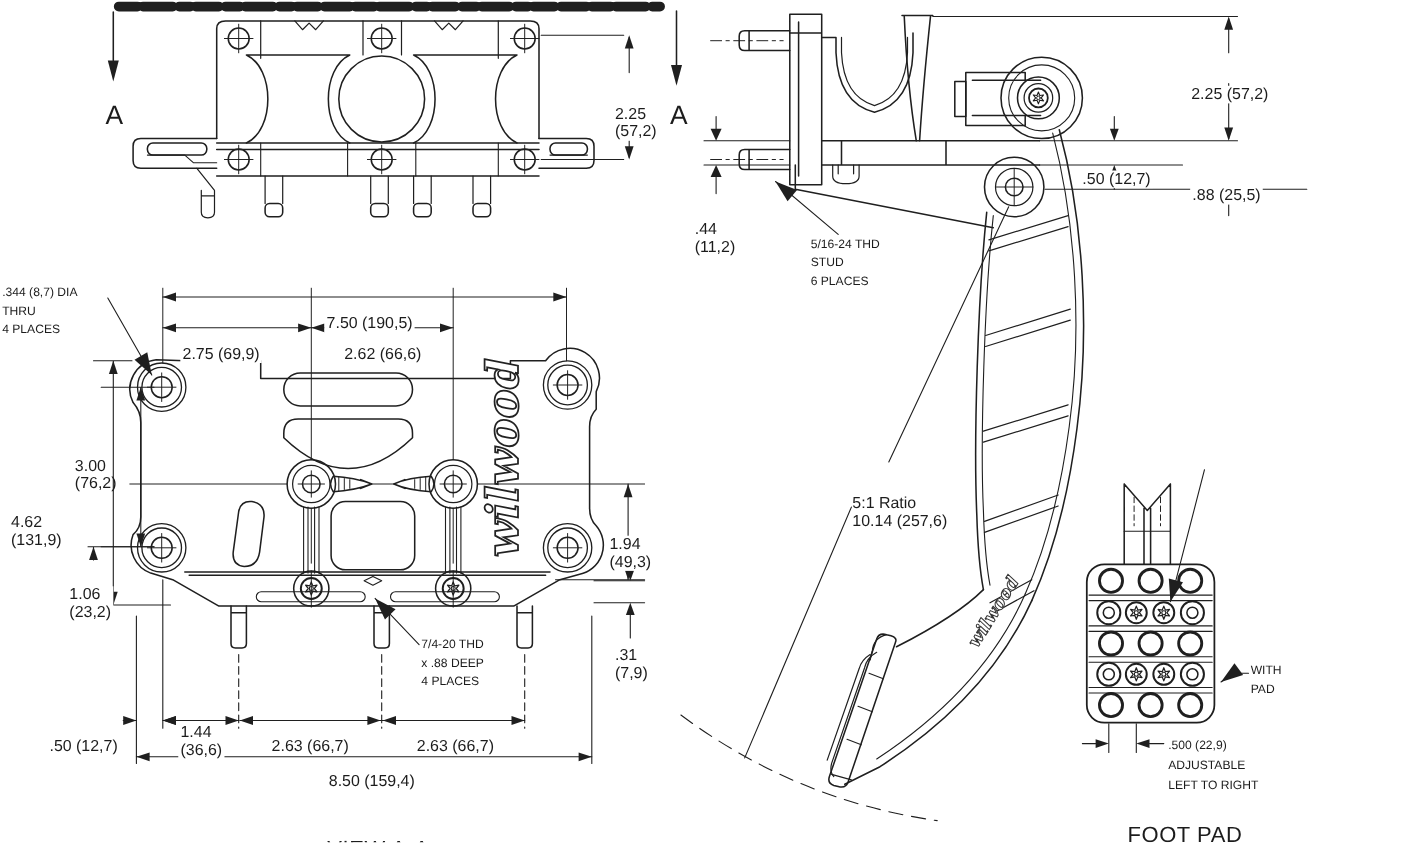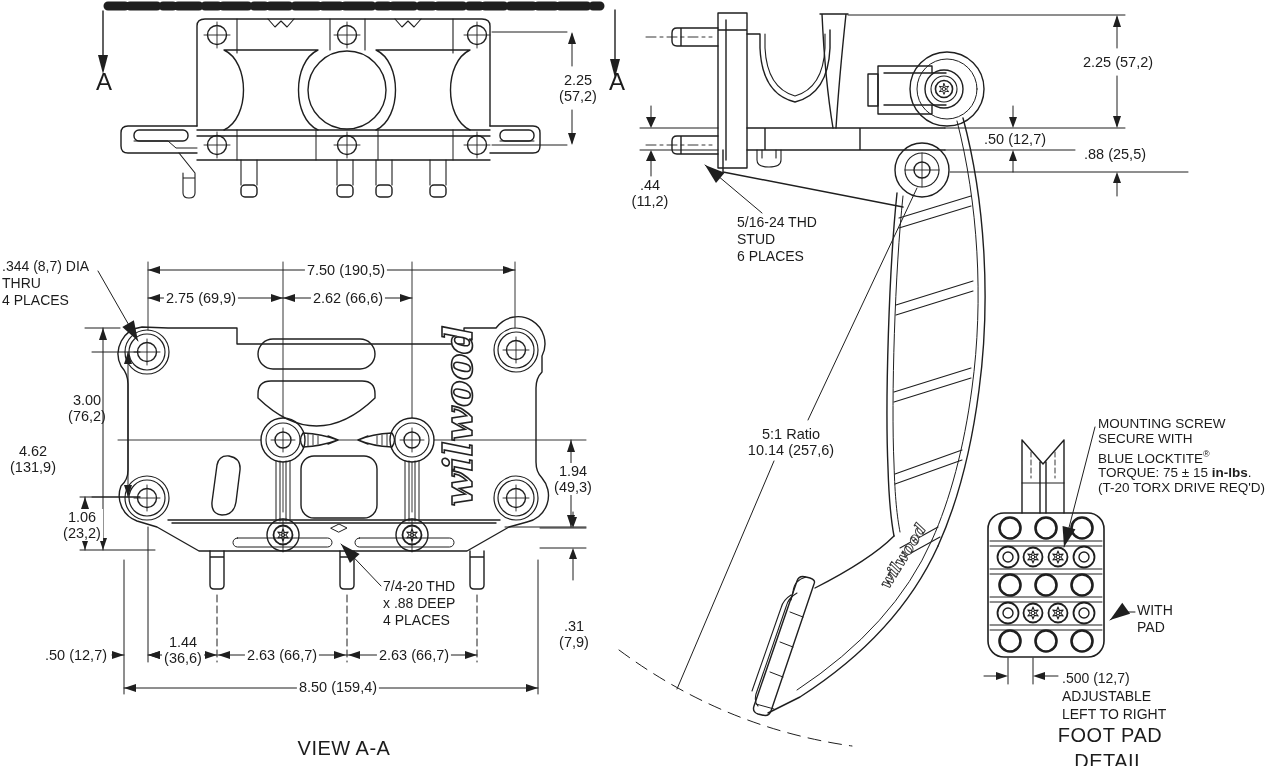--- a/index.html
+++ b/index.html
@@ -1,22 +1,22 @@
 <!DOCTYPE html>
 <html><head>
 <meta charset="utf-8">
 <style>
   html,body{margin:0;padding:0;background:#fff;}
   .stage{position:relative;width:1280px;height:766px;background:#fff;overflow:hidden;
          font-family:"Liberation Sans",sans-serif;color:#1c1c1c;}
   .stage svg{position:absolute;left:0;top:0;}
   .txt{position:absolute;white-space:pre-line;font-size:14.5px;line-height:16px;color:#1c1c1c;}
-  .ctr{transform:translate(-50%,-50%);text-align:center;}
+  .ctr{transform:translate(-50%,-50%);margin-top:24px;}
   .bgw{background:#fff;padding:0 2px;}
-  .note{font-size:14px;line-height:17px;}
+  .note{font-size:11px;line-height:17px;}
   .cap{font-size:20px;line-height:26px;letter-spacing:0.5px;}
   .alabel{font-size:24px;}
   .mnote{font-size:13.5px;line-height:14.8px;white-space:pre-line;}
   .b{font-weight:bold;}
   sup{font-size:9px;}
   .logoplate{font-family:"DejaVu Serif",serif;font-style:italic;font-weight:bold;font-size:40px;
     color:#fff;-webkit-text-stroke:1.6px #222;text-align:center;}
   .logoarm{font-family:"DejaVu Serif",serif;font-style:italic;font-weight:bold;font-size:16px;
     color:#fff;-webkit-text-stroke:0.9px #333;text-align:center;}
   .rot90{transform:translate(-50%,-50%) rotate(-90deg);}
@@ -331,64 +331,59 @@
 </svg>
 
 <div class="txt ctr alabel" style="left:104px;top:82px">A</div>
 <div class="txt ctr alabel" style="left:617px;top:82px">A</div>
 <div class="txt ctr bgw" style="left:578px;top:88px">2.25
 (57,2)</div>
 
 <div class="txt note" style="left:2px;top:258px">.344 (8,7) DIA
 THRU
 4 PLACES</div>
-<div class="txt ctr bgw" style="left:346px;top:270px">7.50 (190,5)</div>
+<div class="txt ctr bgw" style="left:336px;top:270px">7.50 (190,5)</div>
 <div class="txt ctr bgw" style="left:201px;top:298px">2.75 (69,9)</div>
 <div class="txt ctr bgw" style="left:348px;top:298px">2.62 (66,6)</div>
 <div class="txt ctr" style="left:87px;top:408px">3.00
 (76,2)</div>
 <div class="txt ctr" style="left:33px;top:459px">4.62
 (131,9)</div>
 <div class="txt ctr bgw" style="left:82px;top:525px">1.06
 (23,2)</div>
 <div class="txt ctr bgw" style="left:573px;top:479px">1.94
 (49,3)</div>
-<div class="txt ctr" style="left:574px;top:634px">.31
+<div class="txt ctr" style="left:574px;top:580px">.31
 (7,9)</div>
 <div class="txt ctr" style="left:76px;top:655px">.50 (12,7)</div>
 <div class="txt ctr bgw" style="left:183px;top:650px">1.44
 (36,6)</div>
 <div class="txt ctr bgw" style="left:282px;top:655px">2.63 (66,7)</div>
 <div class="txt ctr bgw" style="left:414px;top:655px">2.63 (66,7)</div>
 <div class="txt ctr bgw" style="left:338px;top:687px">8.50 (159,4)</div>
 <div class="txt note" style="left:383px;top:578px">7/4-20 THD
 x .88 DEEP
 4 PLACES</div>
 <div class="txt ctr cap" style="left:344px;top:748px">VIEW A-A</div>
 
 <div class="txt ctr bgw" style="left:1118px;top:62px">2.25 (57,2)</div>
 <div class="txt ctr bgw" style="left:1015px;top:139px">.50 (12,7)</div>
 <div class="txt ctr bgw" style="left:1115px;top:154px">.88 (25,5)</div>
 <div class="txt ctr" style="left:650px;top:193px">.44
 (11,2)</div>
 <div class="txt note" style="left:737px;top:214px">5/16-24 THD
 STUD
 6 PLACES</div>
-<div class="txt ctr" style="left:791px;top:442px">5:1 Ratio
+<div class="txt ctr" style="left:818px;top:442px">5:1 Ratio
 10.14 (257,6)</div>
 <div class="txt ctr cap" style="left:1110px;top:748px">FOOT PAD DETAIL</div>
 
-<div class="mnote" style="position:absolute;left:1098px;top:417px"><span>MOUNTING SCREW</span>
-<span>SECURE WITH</span>
-<span>BLUE LOCKTITE</span><sup>®</sup>
-<span>TORQUE: 75 ± 15 </span><span class="b">in-lbs</span><span>.</span>
-<span>(T-20 TORX DRIVE REQ'D)</span></div>
 
 <div class="txt note" style="left:1137px;top:602px">WITH
 PAD</div>
-<div class="txt note" style="left:1062px;top:669px;line-height:18px">.500 (12,7)
+<div class="txt note" style="left:1062px;top:669px;line-height:18px">.500 (22,9)
 ADJUSTABLE
 LEFT TO RIGHT</div>
 
 <div class="logoplate rot90" style="position:absolute;left:457px;top:416px;width:200px">wilwood</div>
 <div class="logoarm rot58" style="position:absolute;left:903px;top:556px;width:90px">wilwood</div>
 
 </div>
 
 </body></html>

